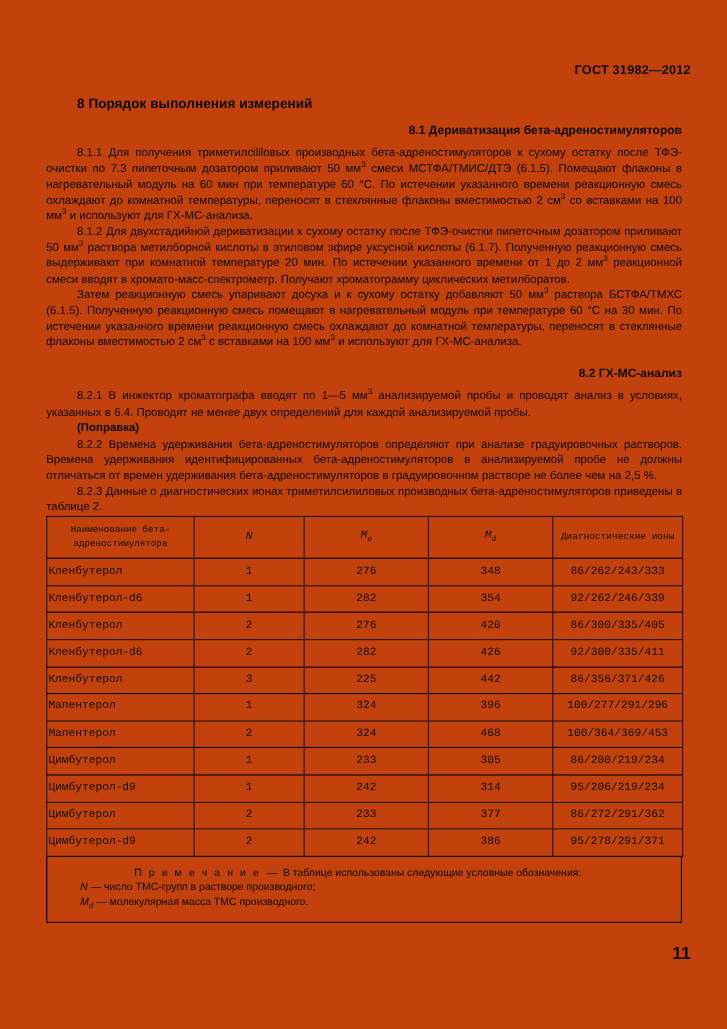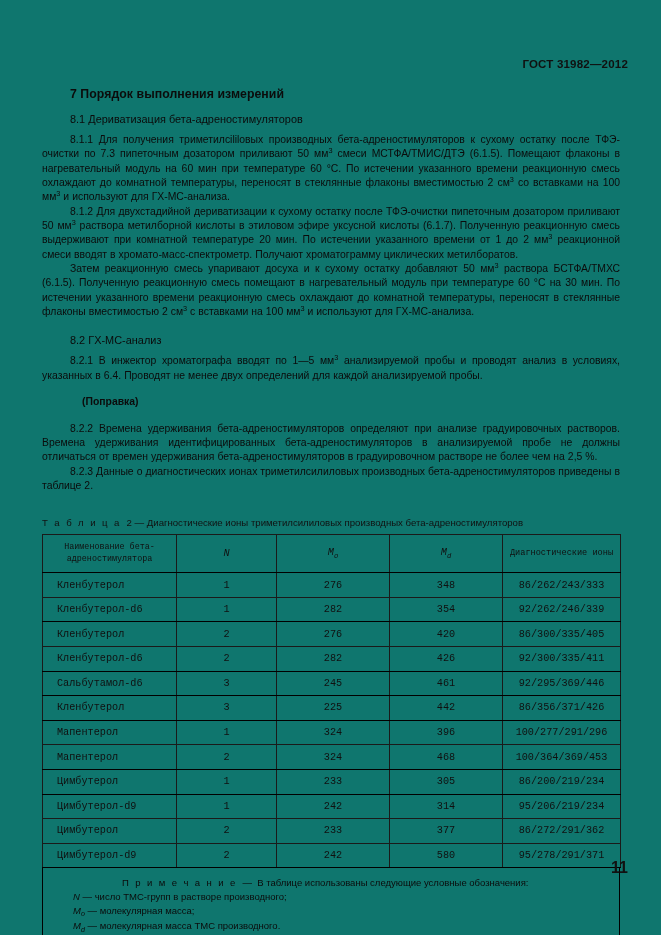--- a/index.html
+++ b/index.html
@@ -18,21 +18,21 @@
     background: #fbfbfb;
     overflow: hidden;
     box-sizing: border-box;
   }
   .sheet {
     position: absolute;
     left: 0;
     top: 0;
     width: 661px;
     height: 935px;
-    background: #0f766e;
+    background: #c2410c;
   }
 
   
   .runhead {
     position: absolute;
     top: 58px;
     right: 33px;
     font-size: 11.5px;
     font-weight: bold;
     letter-spacing: 0.2px;
@@ -51,26 +51,27 @@
     font-size: 12.3px;
     font-weight: bold;
     margin: 0 0 0 0;
     padding: 0;
     text-indent: 28px;
     letter-spacing: 0.05px;
     line-height: 17px;
   }
   h3.subsec {
     font-size: 10.9px;
-    font-weight: normal;
+    font-weight: bold;
     margin: 9px 0 0 0;
     padding: 0;
     text-indent: 28px;
     letter-spacing: 0.02px;
     line-height: 15px;
+    text-align: right;
   }
   h3.subsec.gap-top {
     margin-top: 14px;
   }
 
   p.body {
     font-size: 10.4px;
     line-height: 14.35px;
     margin: 6px 0 0 0;
     text-align: justify;
@@ -78,21 +79,21 @@
     letter-spacing: 0.0px;
     word-spacing: 0.1px;
     -webkit-hyphens: none;
     hyphens: none;
   }
   p.body.tight { margin-top: 0px; }
   p.corr {
     font-size: 10.4px;
     line-height: 14.35px;
     font-weight: bold;
-    margin: 12px;
+    margin: 0;
     text-indent: 28px;
   }
   sup.s { font-size: 7.3px; vertical-align: super; line-height: 0; }
 
   
   .tbl-caption {
     font-size: 9.6px;
     margin: 24px 0 6px 0;
     color: #111;
     white-space: nowrap;
@@ -145,21 +146,21 @@
     vertical-align: baseline;
     position: relative;
     top: 2.5px;
   }
   table.diag tbody td {
     height: 23.6px;
     font-size: 10.2px;
   }
   table.diag tbody td.name {
     text-align: left;
-    padding-left: 14px;
+    padding-left: 1px;
   }
   table.diag tbody tr.sep td {
     border-bottom-width: 1.5px;
     border-bottom-color: #000;
   }
   table.diag tbody tr:last-child td {
     border-bottom-width: 1.5px;
     border-bottom-color: #000;
   }
 
@@ -208,40 +209,39 @@
 </head>
 <body>
 
 <div class="page">
   <div class="sheet">
 
     <div class="runhead">ГОСТ 31982—2012</div>
 
     <div class="content">
 
-      <h2 class="sec">7 Порядок выполнения измерений</h2>
+      <h2 class="sec">8 Порядок выполнения измерений</h2>
       <h3 class="subsec">8.1 Дериватизация бета-адреностимуляторов</h3>
 
       <p class="body"><span>8.1.1 Для получения триметилсililовых производных бета-адреностимуляторов к сухому остатку после ТФЭ-очистки по 7.3 пипеточным дозатором приливают 50 мм</span><sup class="s">3</sup><span> смеси МСТФА/ТМИС/ДТЭ (6.1.5). Помещают флаконы в нагревательный модуль на 60 мин при температуре 60 °С. По истечении указанного времени реакционную смесь охлаждают до комнатной температуры, переносят в стеклянные флаконы вместимостью 2 см</span><sup class="s">3</sup><span> со вставками на 100 мм</span><sup class="s">3</sup><span> и используют для ГХ-МС-анализа.</span></p>
 
       <p class="body tight"><span>8.1.2 Для двухстадийной дериватизации к сухому остатку после ТФЭ-очистки пипеточным дозатором приливают 50 мм</span><sup class="s">3</sup><span> раствора метилборной кислоты в этиловом эфире уксусной кислоты (6.1.7). Полученную реакционную смесь выдерживают при комнатной температуре 20 мин. По истечении указанного времени от 1 до 2 мм</span><sup class="s">3</sup><span> реакционной смеси вводят в хромато-масс-спектрометр. Получают хроматограмму циклических метилборатов.</span></p>
 
       <p class="body tight"><span>Затем реакционную смесь упаривают досуха и к сухому остатку добавляют 50 мм</span><sup class="s">3</sup><span> раствора БСТФА/ТМХС (6.1.5). Полученную реакционную смесь помещают в нагревательный модуль при температуре 60 °С на 30 мин. По истечении указанного времени реакционную смесь охлаждают до комнатной температуры, переносят в стеклянные флаконы вместимостью 2 см</span><sup class="s">3</sup><span> с вставками на 100 мм</span><sup class="s">3</sup><span> и используют для ГХ-МС-анализа.</span></p>
 
       <h3 class="subsec gap-top">8.2 ГХ-МС-анализ</h3>
 
       <p class="body"><span>8.2.1 В инжектор хроматографа вводят по 1—5 мм</span><sup class="s">3</sup><span> анализируемой пробы и проводят анализ в условиях, указанных в 6.4. Проводят не менее двух определений для каждой анализируемой пробы.</span></p>
 
       <p class="corr">(Поправка)</p>
 
       <p class="body tight">8.2.2 Времена удерживания бета-адреностимуляторов определяют при анализе градуировочных растворов. Времена удерживания идентифицированных бета-адреностимуляторов в анализируемой пробе не должны отличаться от времен удерживания бета-адреностимуляторов в градуировочном растворе не более чем на 2,5 %.</p>
 
       <p class="body tight">8.2.3 Данные о диагностических ионах триметилсилиловых производных бета-адреностимуляторов приведены в таблице 2.</p>
 
-      <div class="tbl-caption"><span class="spaced">Т а б л и ц а</span>&nbsp; <span>2</span> <span>—</span> <span>Диагностические ионы триметилсилиловых производных бета-адреностимуляторов</span></div>
 
       <table class="diag">
         <colgroup>
           <col class="c0">
             <col class="c1">
             <col class="c2">
             <col class="c3">
             <col class="c4">
         </colgroup>
         <thead>
@@ -276,27 +276,20 @@
               <td>86/300/335/405</td>
             </tr>
             <tr class="sep">
               <td class="name">Кленбутерол-d6</td>
               <td>2</td>
               <td>282</td>
               <td>426</td>
               <td>92/300/335/411</td>
             </tr>
             <tr class="sep">
-              <td class="name">Сальбутамол-d6</td>
-              <td>3</td>
-              <td>245</td>
-              <td>461</td>
-              <td>92/295/369/446</td>
-            </tr>
-            <tr class="sep">
               <td class="name">Кленбутерол</td>
               <td>3</td>
               <td>225</td>
               <td>442</td>
               <td>86/356/371/426</td>
             </tr>
             <tr>
               <td class="name">Мапентерол</td>
               <td>1</td>
               <td>324</td>
@@ -328,30 +321,29 @@
               <td class="name">Цимбутерол</td>
               <td>2</td>
               <td>233</td>
               <td>377</td>
               <td>86/272/291/362</td>
             </tr>
             <tr>
               <td class="name">Цимбутерол-d9</td>
               <td>2</td>
               <td>242</td>
-              <td>580</td>
+              <td>386</td>
               <td>95/278/291/371</td>
             </tr>
           </tbody>
       </table>
 
       <div class="note-box">
         <div class="nline first"><span class="lead">П р и м е ч а н и е</span> &nbsp;<span>—</span> &nbsp;<span>В таблице использованы следующие условные обозначения:</span></div>
         <div class="nline"><i class="v">N</i> <span>— число ТМС-групп в растворе производного;</span></div>
-        <div class="nline"><i class="v"><span>M</span><sub>o</sub></i> <span>— молекулярная масса;</span></div>
         <div class="nline"><i class="v"><span>M</span><sub>d</sub></i> <span>— молекулярная масса ТМС производного.</span></div>
       </div>
 
     </div>
 
     <div class="folio">11</div>
 
   </div>
 </div>
 

